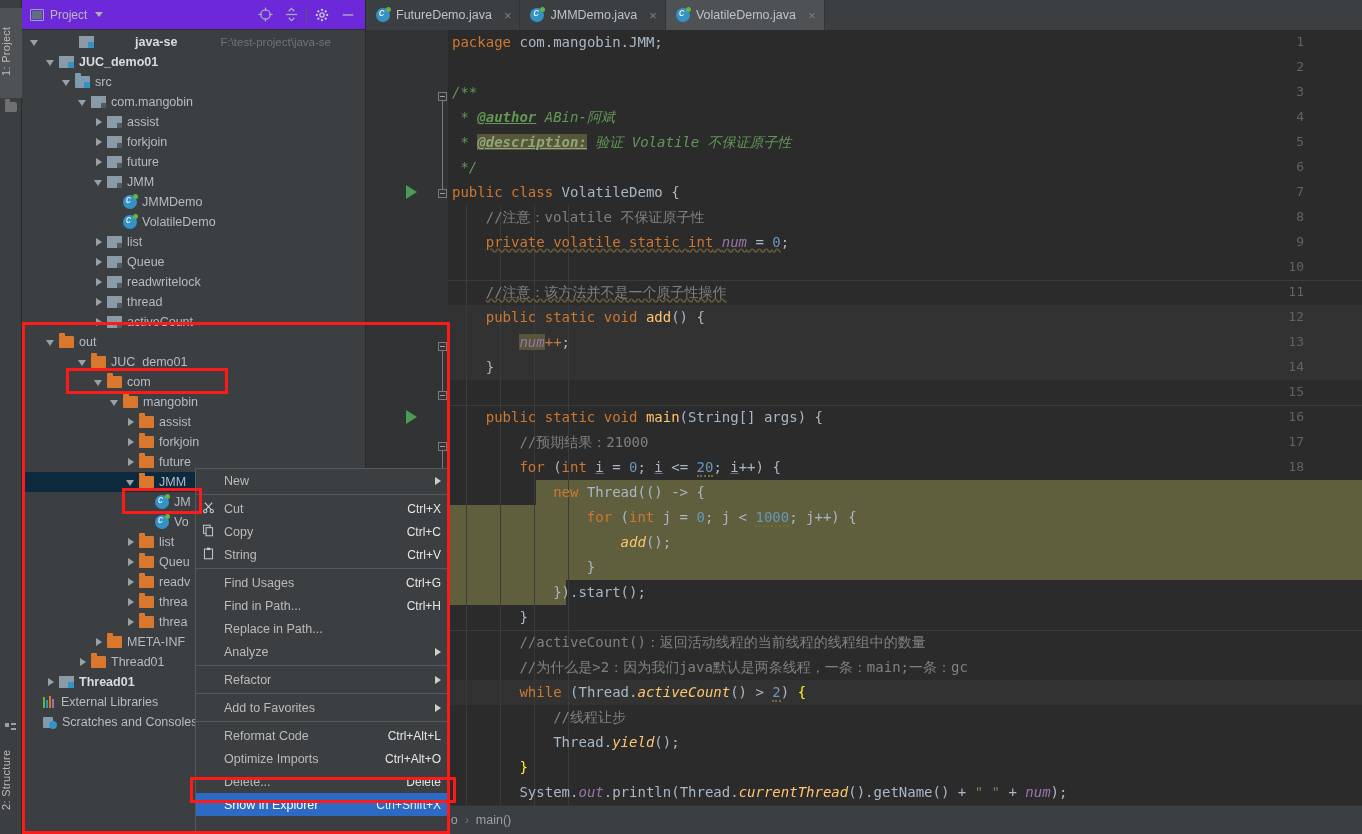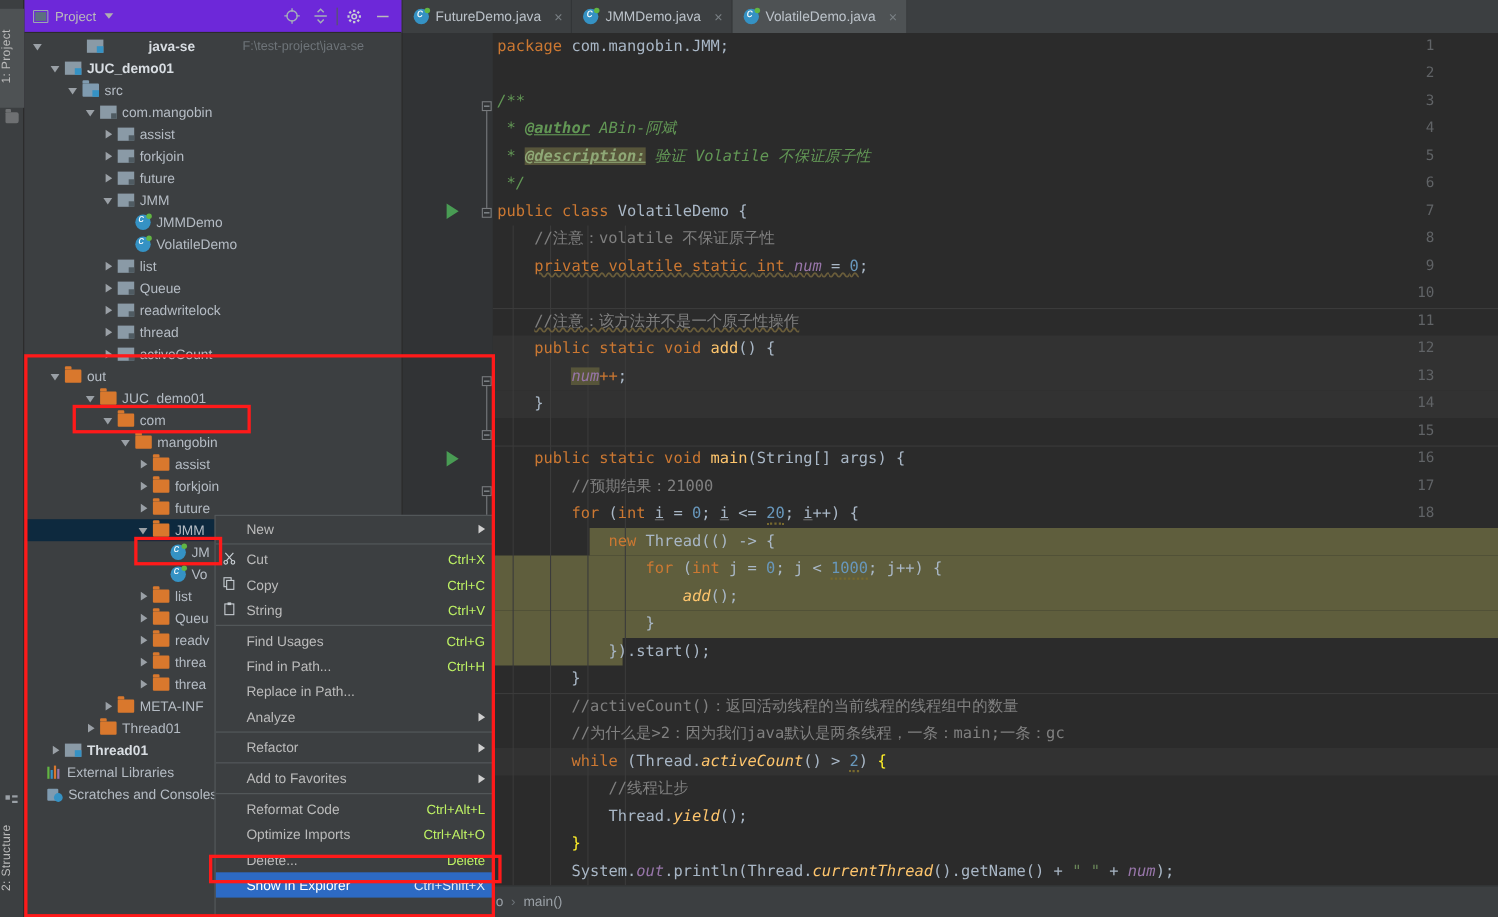--- a/index.html
+++ b/index.html
@@ -136,21 +136,21 @@
   .ctxmenu{
     position:absolute; left:195px; top:468px; width:255px; height:366px;
     background:#3c3f41; border:1px solid #555a5d; z-index:40;
     font-size:12.5px; overflow:hidden;
   }
   .mi{ height:23px; display:flex; align-items:center; padding:0 8px 0 6px;
        color:#bbbbbb; position:relative;}
   .mi.hl{ background:#2d6ac4; color:#ffffff;}
   .mi .ic{ width:16px; flex:0 0 16px; margin-right:6px; position:relative; height:16px;}
   .mi .mlabel{ flex:1; }
-  .mi .acc{ color:#bef264; font-size:12px; margin-left:12px;}
+  .mi .acc{ color:#e5e5e5; font-size:12px; margin-left:12px;}
   .mi.hl .acc{ color:#e6edf7;}
   .mi .sub{ width:0;height:0;border-left:6px solid #cfcfcf;
       border-top:4px solid transparent;border-bottom:4px solid transparent; margin-left:10px;}
   .msep{ height:1px; background:#555a5d; margin:2px 0;}
 
   
   .redbox{ position:absolute; border:3px solid #ff1a1a; z-index:60; pointer-events:none;}
 </style>
 </head>
 <body>

